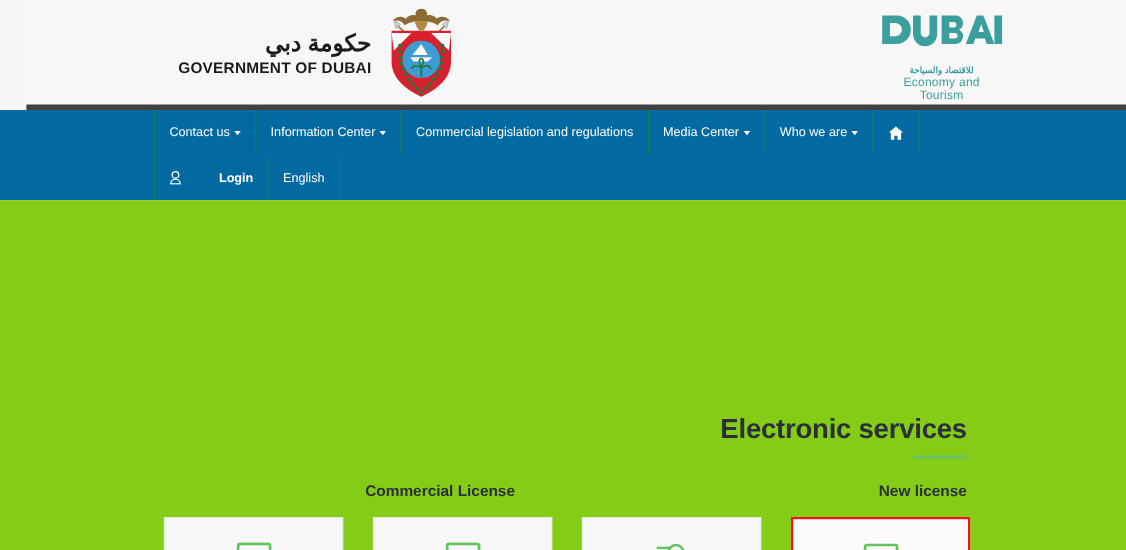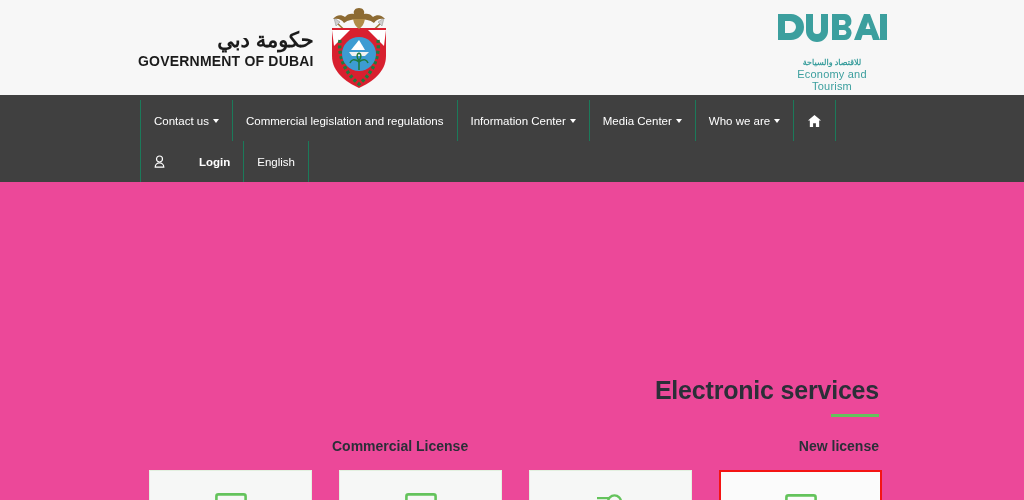--- a/index.html
+++ b/index.html
@@ -8,51 +8,52 @@
     background:#f6f6f6;
     font-family:"Liberation Sans", sans-serif;
     -webkit-font-smoothing:antialiased;
   }
   .page{position:relative;width:1024px;height:500px;}
 
   
   .logo-band{
     position:relative;height:95px;background:#f7f7f7;
     border-bottom:5px solid #404040;
+    margin-left:24px;
   }
   .gov-logo{
     position:absolute;left:138px;top:8px;
     display:flex;align-items:center;gap:6px;height:80px;
   }
   .gov-text{display:flex;flex-direction:column;align-items:flex-end;justify-content:center;line-height:1;}
   .gov-ar{font-size:21px;font-weight:bold;color:#1b1b1b;letter-spacing:.5px;direction:rtl;}
   .gov-en{font-size:14px;font-weight:bold;color:#1b1b1b;letter-spacing:.2px;margin-top:4px;text-align:center;}
   .emblem{width:78px;height:84px;}
 
   .det-logo{position:absolute;left:776px;top:12px;width:112px;text-align:center;}
   .det-ar{font-size:8px;color:#3c9f9e;letter-spacing:.6px;direction:rtl;margin-top:2px;font-weight:bold;}
   .det-en{font-size:11px;color:#3c9f9e;font-weight:normal;letter-spacing:.2px;margin-top:1px;}
 
   
-  .navwrap{background:#404040;height:82px;position:relative;}
+  .navwrap{background:#0369a1;height:82px;position:relative;}
   .nav-row{display:flex;height:41px;align-items:stretch;padding-left:140px;box-sizing:border-box;}
   .nav-row.second{}
   .nav-item{
     display:flex;align-items:center;justify-content:center;
     padding:0 13px;color:#ffffff;font-size:11.5px;
     border-left:1px solid #1b7a5a;cursor:pointer;white-space:nowrap;
   }
   .nav-row .nav-item:last-child{border-right:1px solid #1b7a5a;}
   .caret{display:inline-block;margin-left:4px;border-left:3.5px solid transparent;border-right:3.5px solid transparent;border-top:4px solid #ffffff;}
   .home-ic{width:15px;height:14px;display:block;}
   .nav-item.bold{font-weight:bold;gap:29px;}
   .user-ic{width:11px;height:13px;margin-right:5px;display:block;}
 
   
-  .content{position:relative;height:318px;background:#ec4899;}
+  .content{position:relative;height:318px;background:#84cc16;}
   .page-title{
     position:absolute;right:145px;top:194px;
     font-size:25px;font-weight:bold;color:#2b2f38;letter-spacing:-.2px;
   }
   .title-underline{
     position:absolute;right:145px;top:232px;width:48px;height:3px;background:#64c35c;
   }
 
   .sec-head{position:absolute;font-size:14px;font-weight:bold;color:#2b2f38;}
   .sec-commercial{left:332px;top:256px;}
@@ -124,25 +125,25 @@
   </div>
 
   <div class="navwrap">
 
     <div class="nav-row">
       <div class="nav-item">
         <span>Contact us</span>
           <i class="caret"></i>
       </div>
       <div class="nav-item">
+        <span>Information Center</span>
+          <i class="caret"></i>
+      </div>
+      <div class="nav-item">
         <span>Commercial legislation and regulations</span>
-      </div>
-      <div class="nav-item">
-        <span>Information Center</span>
-          <i class="caret"></i>
       </div>
       <div class="nav-item">
         <span>Media Center</span>
           <i class="caret"></i>
       </div>
       <div class="nav-item">
         <span>Who we are</span>
           <i class="caret"></i>
       </div>
       <div class="nav-item">

